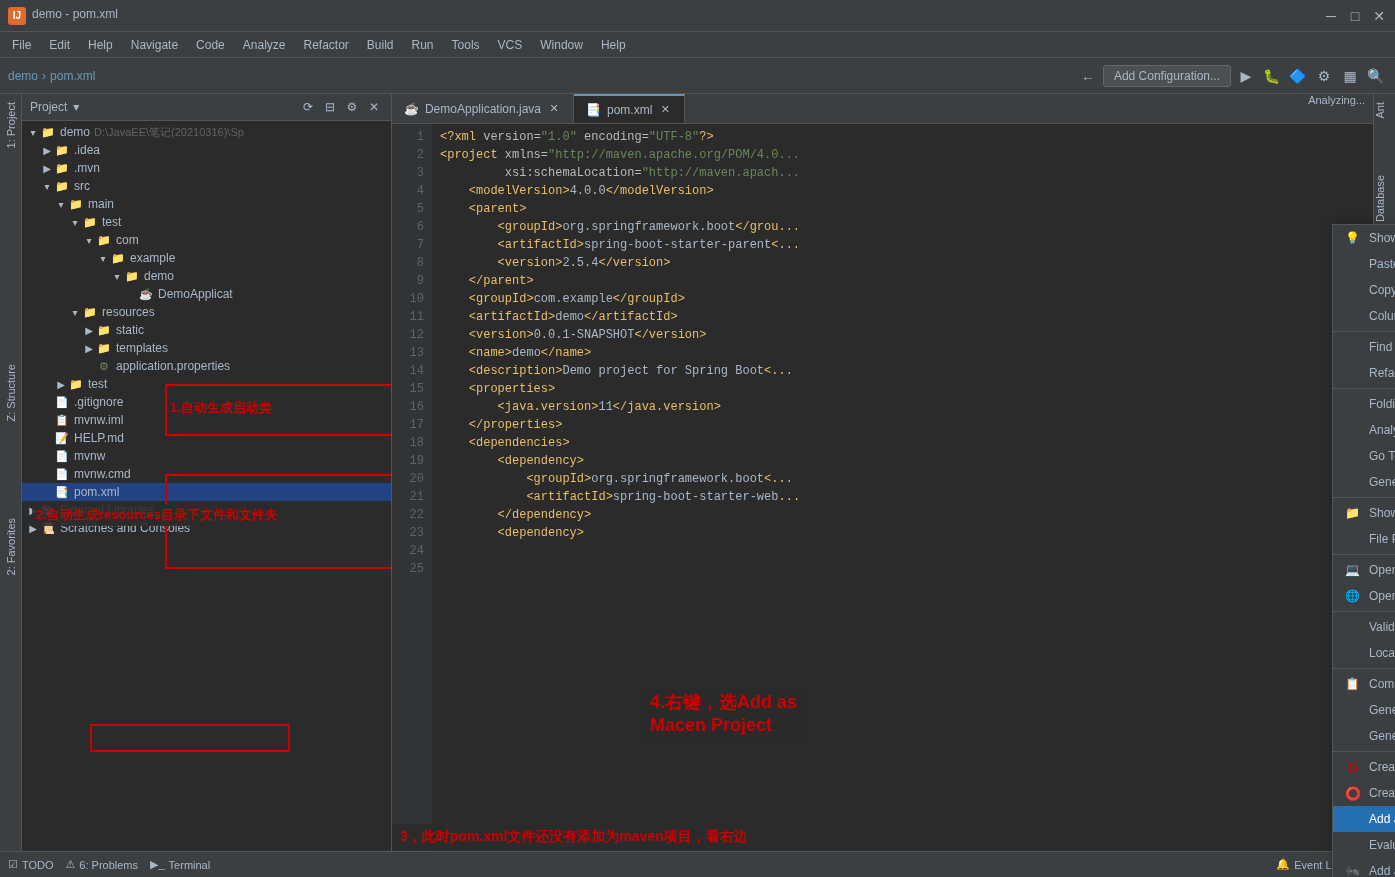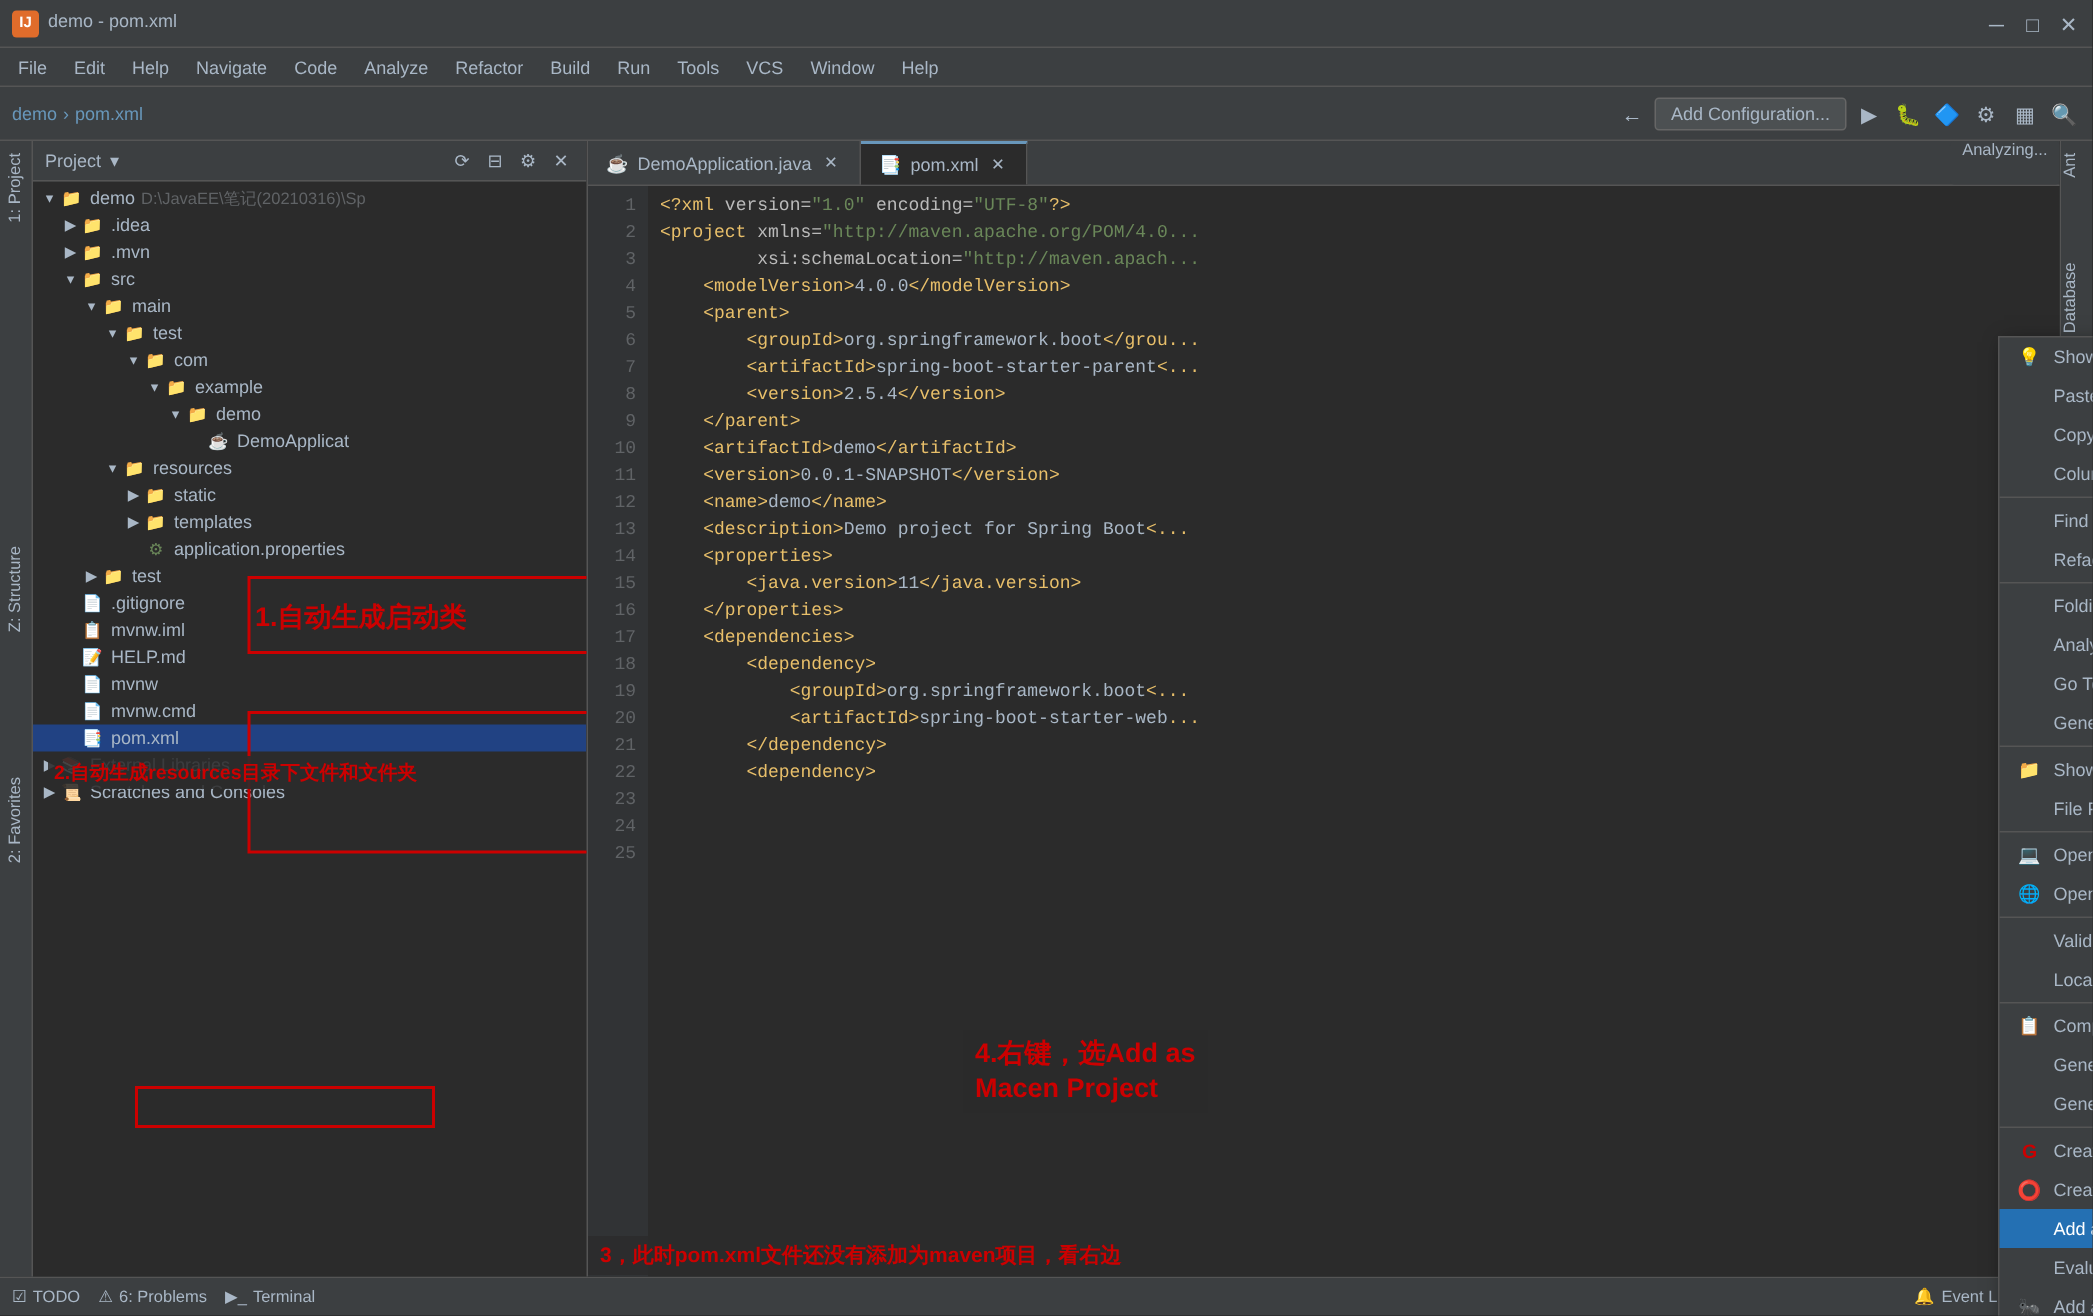--- a/index.html
+++ b/index.html
@@ -316,21 +316,21 @@
       </div>
 
       <div class="tree-item">
         <span class="tree-arrow">▶</span>
         <span class="tree-icon" style="color:#a9b7c6;">📜</span>
         <span class="tree-label">Scratches and Consoles</span>
       </div>
     </div>
 
     <div style="position:absolute; top:290px; left:143px; border:2px solid #cc0000; width:230px; height:52px; pointer-events:none;"></div>
-    <div style="position:absolute; top:305px; left:148px; color:#cc0000; font-size:18px; font-weight:bold; pointer-events:none; background:rgba(43,43,43,0.0);">1.自动生成启动类</div>
+    <div style="position:absolute; top:305px; left:148px; color:#cc0000; font-size:13px; font-weight:bold; pointer-events:none; background:rgba(43,43,43,0.0);">1.自动生成启动类</div>
 
     <div style="position:absolute; top:380px; left:143px; border:2px solid #cc0000; width:230px; height:95px; pointer-events:none;"></div>
 
     <div style="position:absolute; top:630px; left:68px; border:2px solid #cc0000; width:200px; height:28px; pointer-events:none;"></div>
   </div>
 
   <div id="editor-area">
 
     <div id="editor-tabs">
       <div class="editor-tab">
@@ -377,20 +377,21 @@
       <div id="code-content">
         <div class="code-line"><span class="tag">&lt;?xml</span> <span class="attr">version=</span><span class="val">"1.0"</span> <span class="attr">encoding=</span><span class="val">"UTF-8"</span><span class="tag">?&gt;</span></div>
         <div class="code-line"><span class="tag">&lt;project</span> <span class="attr">xmlns=</span><span class="val">"http://maven.apache.org/POM/4.0...</span></div>
         <div class="code-line">         <span class="attr">xsi:schemaLocation=</span><span class="val">"http://maven.apach...</span></div>
         <div class="code-line">    <span class="tag">&lt;modelVersion&gt;</span><span>4.0.0</span><span class="tag">&lt;/modelVersion&gt;</span></div>
         <div class="code-line">    <span class="tag">&lt;parent&gt;</span></div>
         <div class="code-line">        <span class="tag">&lt;groupId&gt;</span>org.springframework.boot<span class="tag">&lt;/grou...</span></div>
         <div class="code-line">        <span class="tag">&lt;artifactId&gt;</span>spring-boot-starter-parent<span class="tag">&lt;...</span></div>
         <div class="code-line">        <span class="tag">&lt;version&gt;</span>2.5.4<span class="tag">&lt;/version&gt;</span></div>
         <div class="code-line">    <span class="tag">&lt;/parent&gt;</span></div>
+        <div class="code-line">    <span class="tag">&lt;groupId&gt;</span>com.example<span class="tag">&lt;/groupId&gt;</span></div>
         <div class="code-line">    <span class="tag">&lt;artifactId&gt;</span>demo<span class="tag">&lt;/artifactId&gt;</span></div>
         <div class="code-line">    <span class="tag">&lt;version&gt;</span>0.0.1-SNAPSHOT<span class="tag">&lt;/version&gt;</span></div>
         <div class="code-line">    <span class="tag">&lt;name&gt;</span>demo<span class="tag">&lt;/name&gt;</span></div>
         <div class="code-line">    <span class="tag">&lt;description&gt;</span>Demo project for Spring Boot<span class="tag">&lt;...</span></div>
         <div class="code-line">    <span class="tag">&lt;properties&gt;</span></div>
         <div class="code-line">        <span class="tag">&lt;java.version&gt;</span>11<span class="tag">&lt;/java.version&gt;</span></div>
         <div class="code-line">    <span class="tag">&lt;/properties&gt;</span></div>
         <div class="code-line">    <span class="tag">&lt;dependencies&gt;</span></div>
         <div class="code-line">        <span class="tag">&lt;dependency&gt;</span></div>
         <div class="code-line">            <span class="tag">&lt;groupId&gt;</span>org.springframework.boot<span class="tag">&lt;...</span></div>

